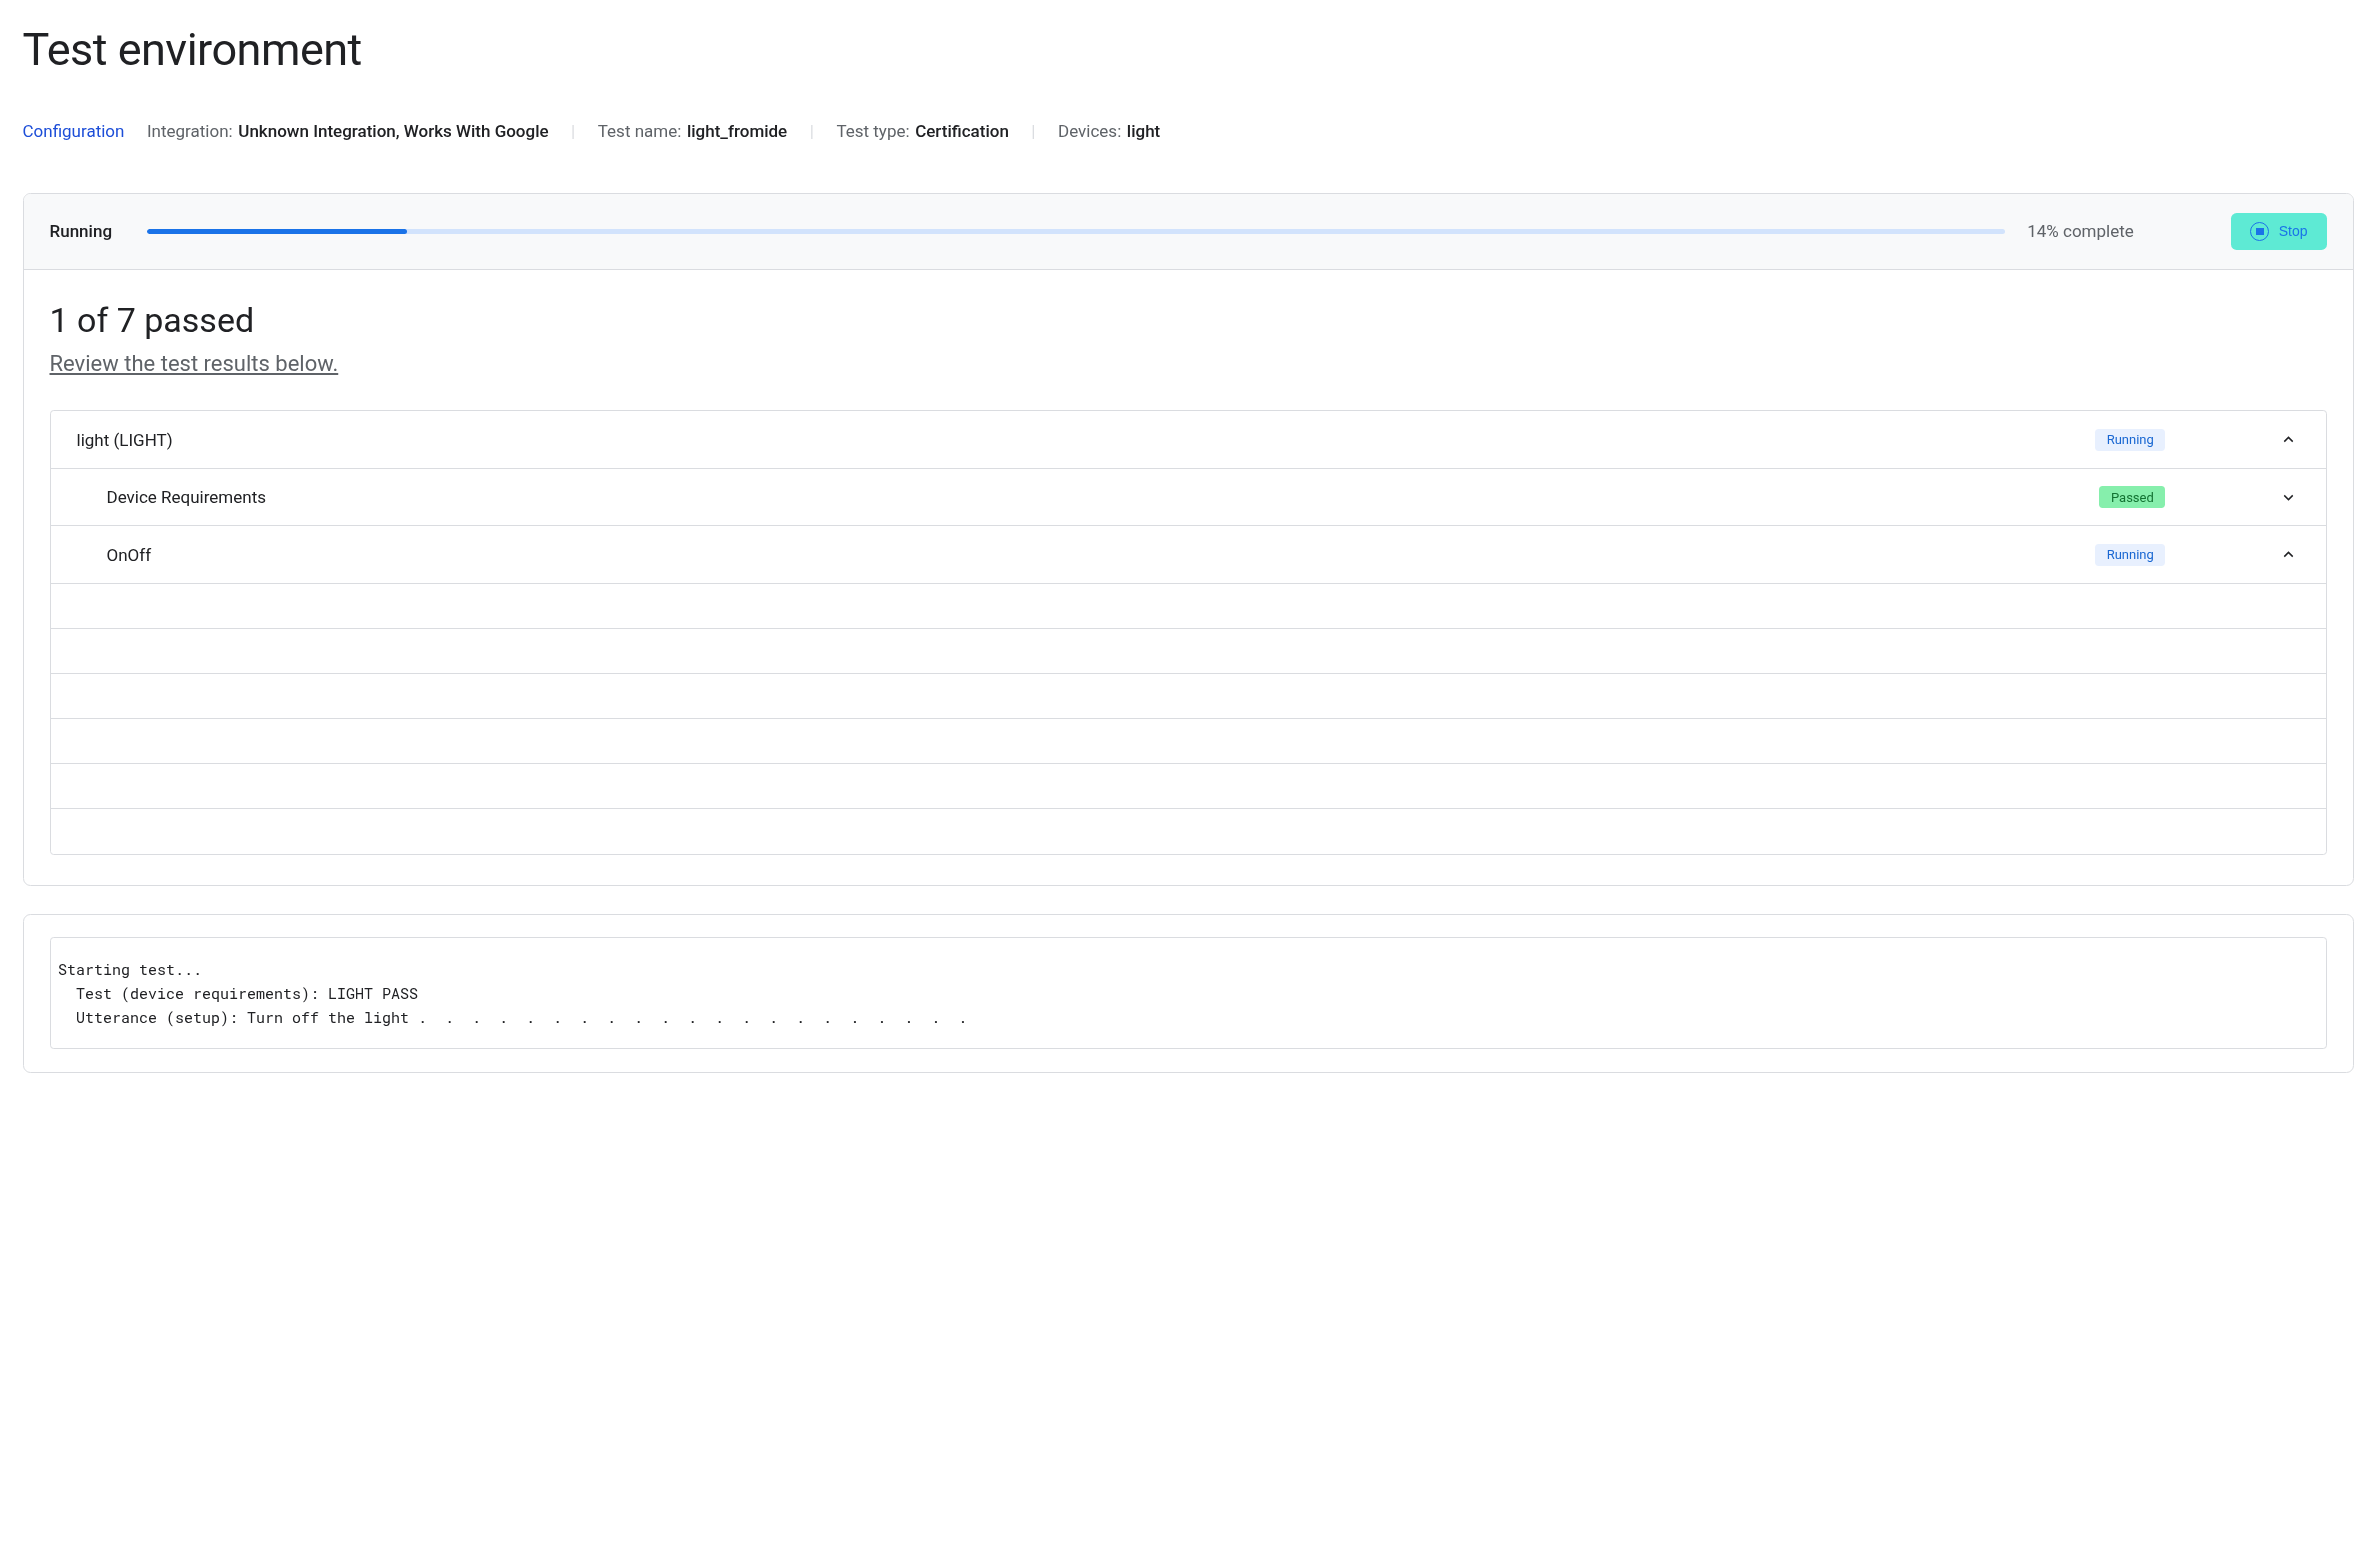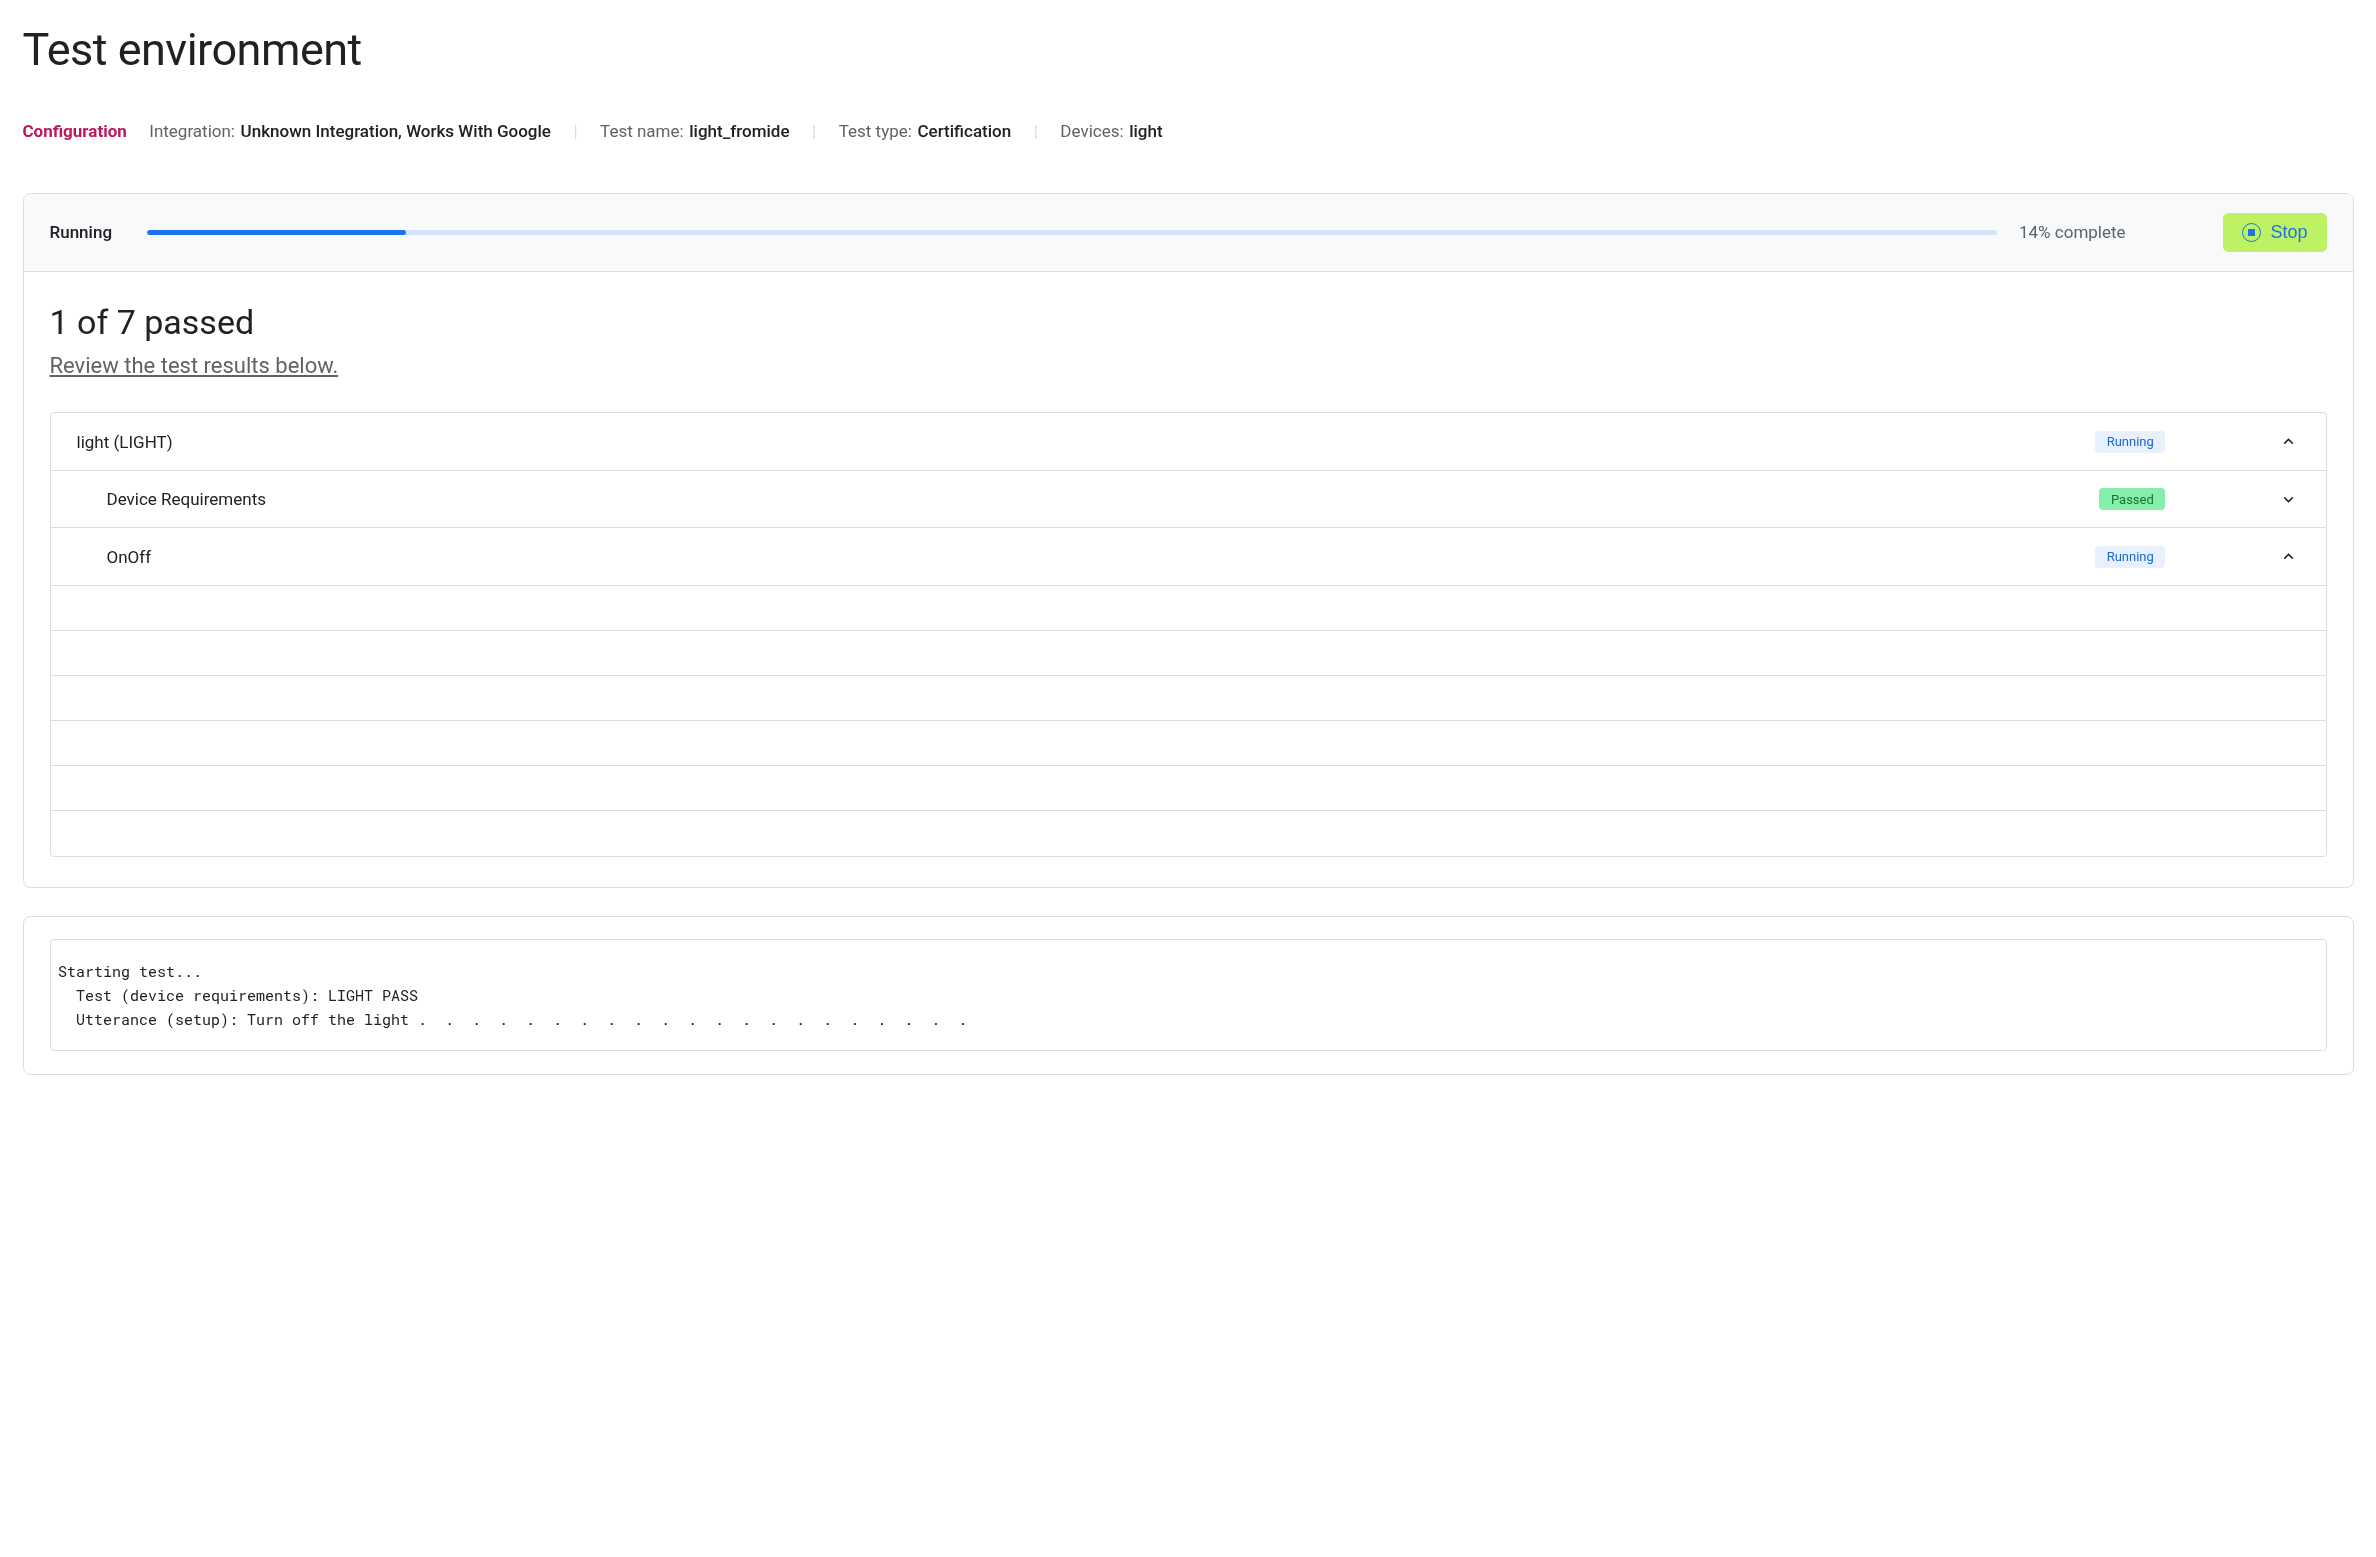--- a/index.html
+++ b/index.html
@@ -21,22 +21,22 @@
     }
     .config-bar {
       display: flex;
       align-items: center;
       gap: 22.5px;
       font-size: 17px;
       color: #5f6368;
       margin-bottom: 52px;
     }
     .config-label {
-      font-weight: 700;
-      color: #be185d;
+      font-weight: 400;
+      color: #1d4ed8;
     }
     .config-item {
       display: flex;
       gap: 5.6px;
     }
     .config-value {
       font-weight: 500;
       color: #202124;
     }
     .divider {
@@ -77,25 +77,25 @@
     .progress-text {
       font-size: 17px;
       color: #5f6368;
       white-space: nowrap;
     }
     .stop-button {
       display: flex;
       align-items: center;
       gap: 9.4px;
       padding: 9.4px 19px;
-      background: #bef264;
+      background: #5eead4;
       border: none;
       border-radius: 5.6px;
       color: #1a73e8;
-      font-size: 18px;
+      font-size: 14px;
       font-weight: 500;
       cursor: pointer;
       margin-left: 75px;
     }
     .stop-icon {
       width: 19px;
       height: 19px;
       border: 1.9px solid #1a73e8;
       border-radius: 50%;
       display: flex;

